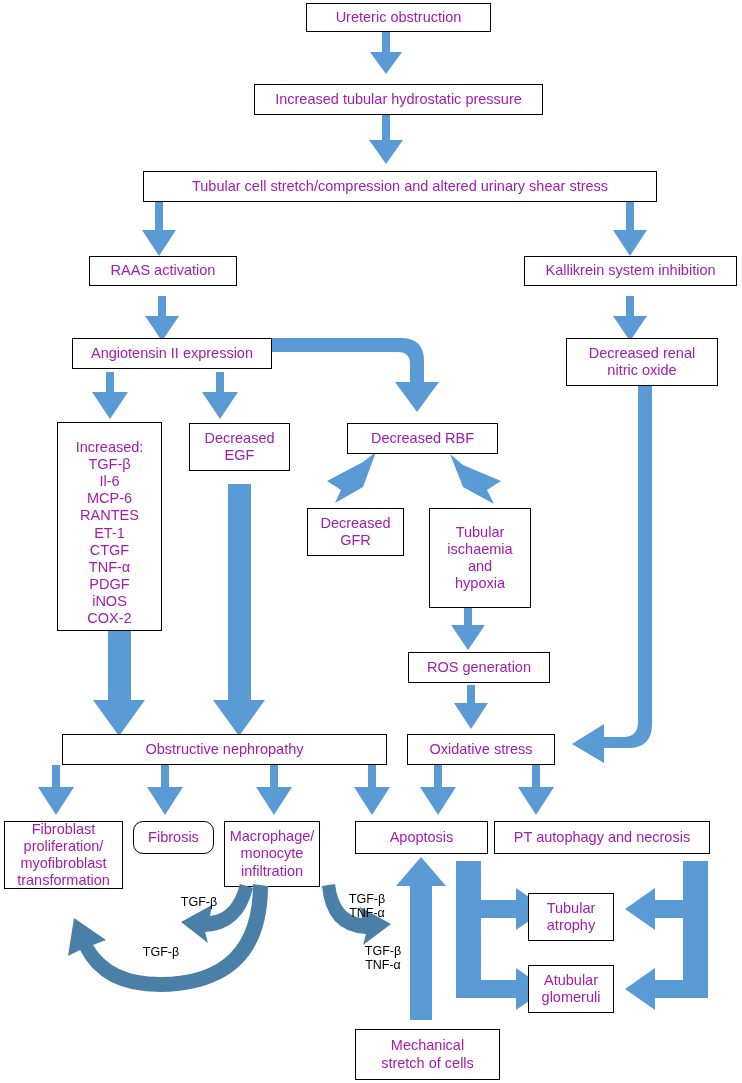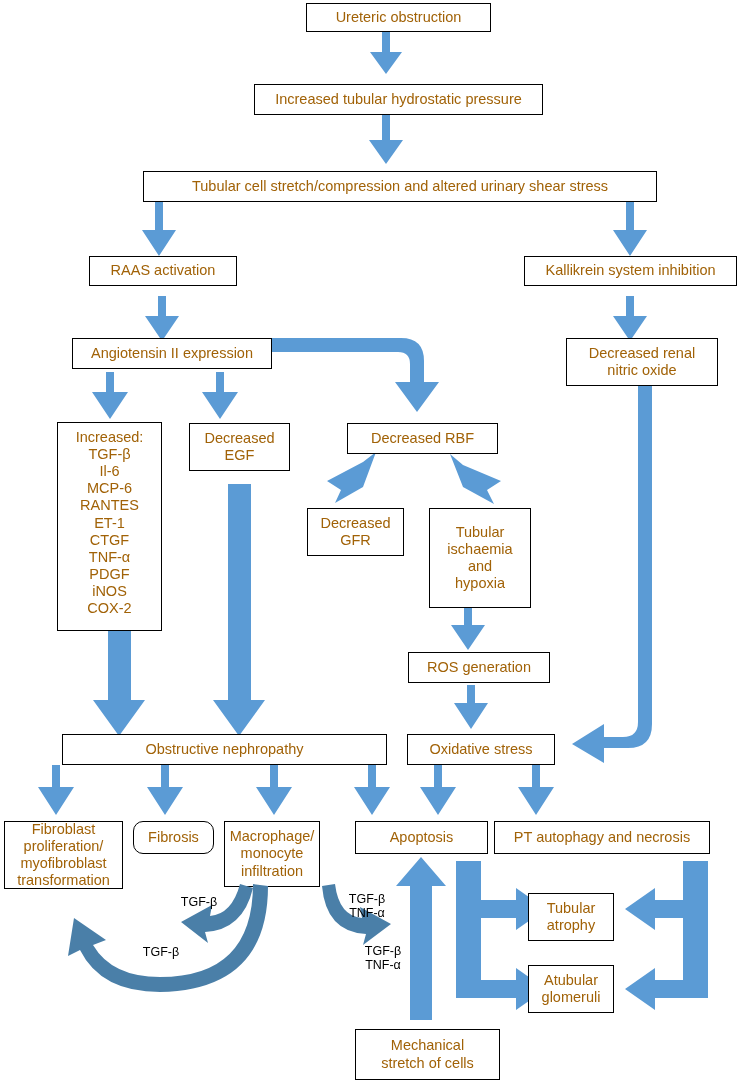--- a/index.html
+++ b/index.html
@@ -14,21 +14,21 @@
   }
   .box{
     position:absolute;
     box-sizing:border-box;
     border:1.6px solid #000000;
     background:#ffffff;
     display:flex;
     align-items:center;
     justify-content:center;
     text-align:center;
-    color:#a16207;
+    color:#a21caf;
     font-size:14.5px;
     line-height:1.18;
     white-space:pre-line;
     padding:2px 4px;
     z-index:5;
   }
   .lbl{
     position:absolute;
     font-size:12.5px;
     color:#000000;
@@ -125,21 +125,21 @@
 
   <div class="box" style="left:89px;top:256px;width:148px;height:30px;">RAAS activation</div>
 
   <div class="box" style="left:524px;top:256px;width:213px;height:30px;">Kallikrein system inhibition</div>
 
   <div class="box" style="left:72px;top:338px;width:200px;height:31px;">Angiotensin II expression</div>
 
   <div class="box" style="left:566px;top:338px;width:152px;height:48px;">Decreased renal
 nitric oxide</div>
 
-  <div class="box" style="left:57px;top:422px;width:105px;height:209px;flex-direction:column;justify-content:flex-start;padding-top:6px;">
+  <div class="box" style="left:57px;top:422px;width:105px;height:209px;flex-direction:column;justify-content:flex-start;padding-top:16px;">
     <span>Increased:</span>
     <span>TGF-β</span>
     <span>Il-6</span>
     <span>MCP-6</span>
     <span>RANTES</span>
     <span>ET-1</span>
     <span>CTGF</span>
     <span>TNF-α</span>
     <span>PDGF</span>
     <span>iNOS</span>

